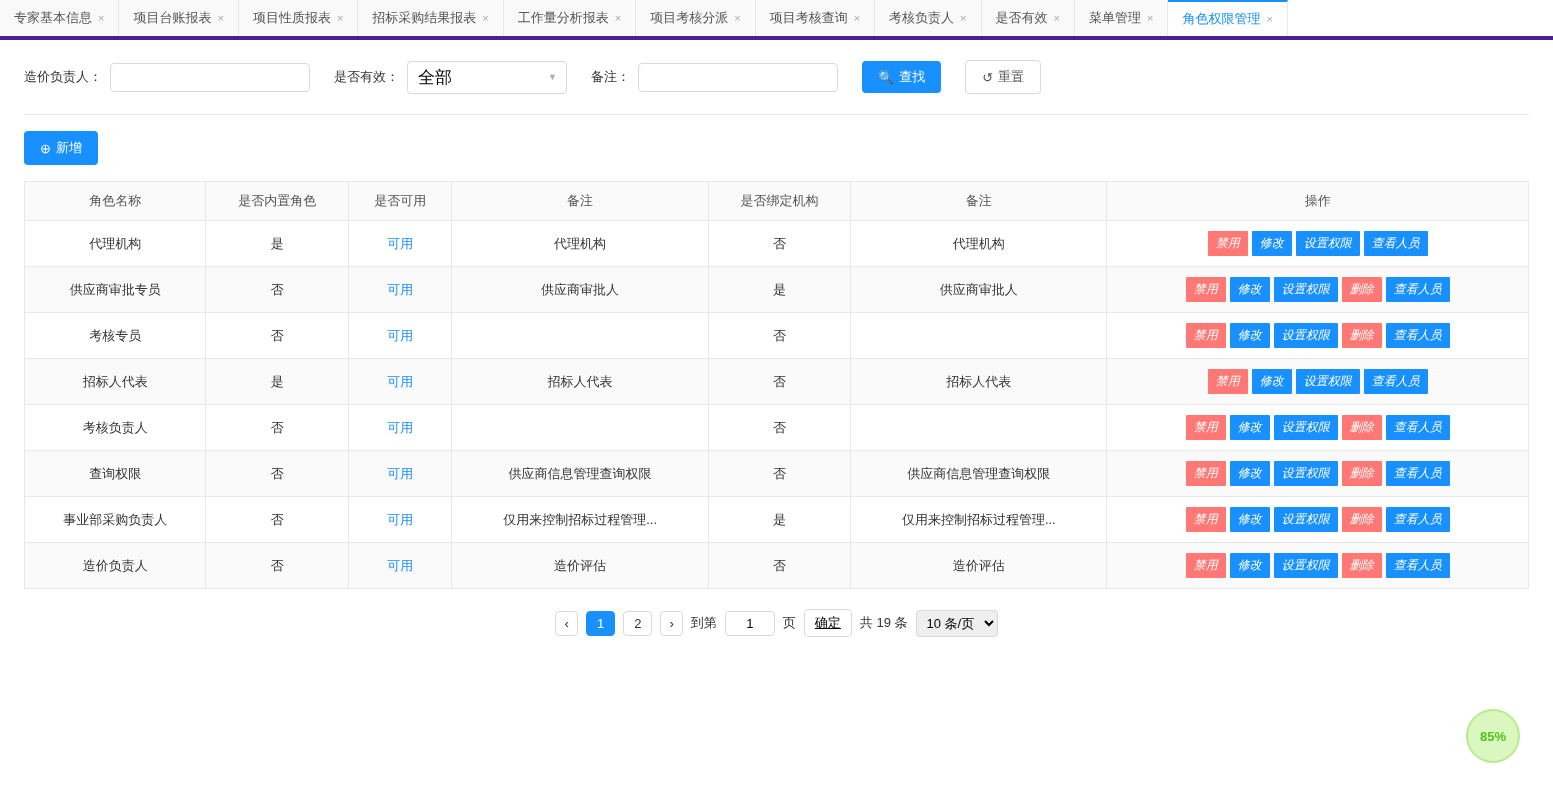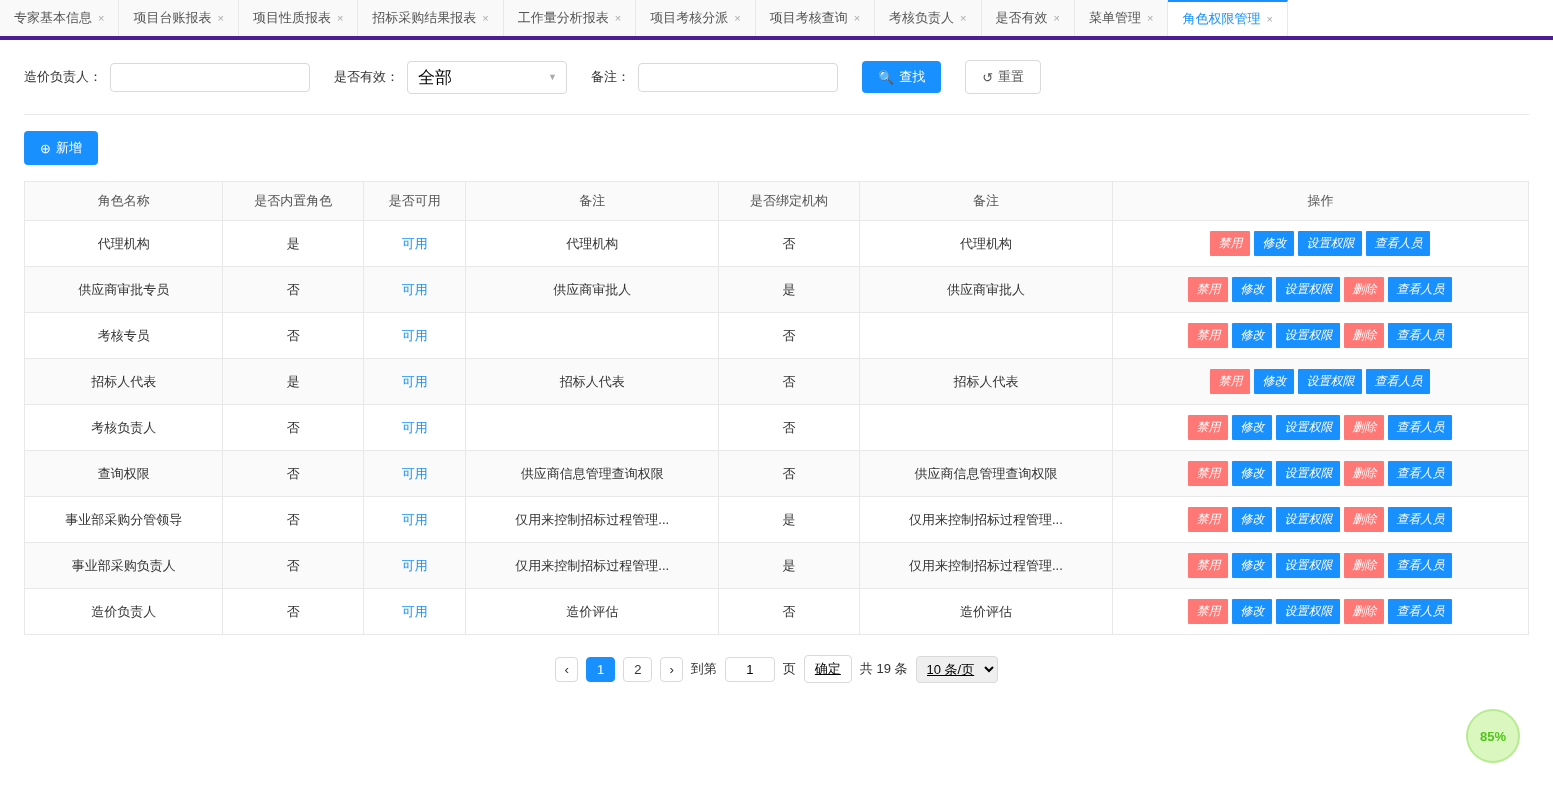--- a/index.html
+++ b/index.html
@@ -228,21 +228,20 @@
       padding: 4px 10px;
       cursor: pointer;
       font-size: 13px;
       text-decoration: underline;
     }
     .page-select {
       border: 1px solid #d9d9d9;
       border-radius: 4px;
       padding: 4px 6px;
       font-size: 13px;
-      text-decoration: underline;
     }
 
     
     .progress-circle {
       position: fixed;
       bottom: 42px;
       right: 30px;
       width: 60px;
       height: 60px;
     }
@@ -440,37 +439,20 @@
             </div>
           </td>
         </tr>
         <tr>
           <td>查询权限</td>
           <td>否</td>
           <td><span class="available">可用</span></td>
           <td>供应商信息管理查询权限</td>
           <td>否</td>
           <td>供应商信息管理查询权限</td>
-          <td>
-            <div class="action-btns">
-              <button class="btn-action btn-disable">禁用</button>
-              <button class="btn-action btn-edit">修改</button>
-              <button class="btn-action btn-permission">设置权限</button>
-              <button class="btn-action btn-delete">删除</button>
-              <button class="btn-action btn-view">查看人员</button>
-            </div>
-          </td>
-        </tr>
-        <tr>
-          <td>事业部采购分管领导</td>
-          <td>否</td>
-          <td><span class="available">可用</span></td>
-          <td>仅用来控制招标过程管理...</td>
-          <td>是</td>
-          <td>仅用来控制招标过程管理...</td>
           <td>
             <div class="action-btns">
               <button class="btn-action btn-disable">禁用</button>
               <button class="btn-action btn-edit">修改</button>
               <button class="btn-action btn-permission">设置权限</button>
               <button class="btn-action btn-delete">删除</button>
               <button class="btn-action btn-view">查看人员</button>
             </div>
           </td>
         </tr>

